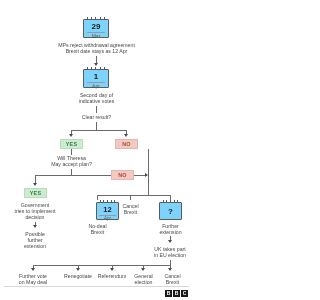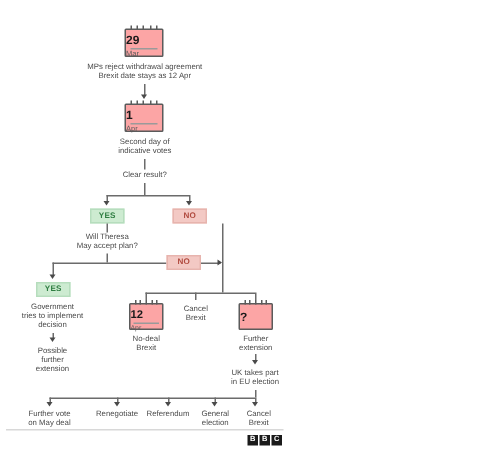--- a/index.html
+++ b/index.html
@@ -28,23 +28,23 @@
     font-size:5.2px;
     line-height:6.2px;
     color:#4a4a4a;
     white-space:pre-line;
   }
 
   
   .cal{
     position:absolute;
     border:1px solid #5b5b5b;
-    background:#fca5a5;
+    background:#7dd3fc;
     box-sizing:border-box;
-    text-align:left;
+    text-align:center;
     border-radius:1px;
   }
   .cal .rings{
     position:absolute;left:0;top:-3px;width:100%;height:3px;
     display:flex;justify-content:space-evenly;align-items:flex-end;
   }
   .cal .rings i{
     display:block;width:1px;height:3px;background:#5b5b5b;
   }
   .cal .day{
@@ -183,21 +183,21 @@
   <div class="arw" style="left:33px;top:225px;"></div>
   <div class="txt" style="left:0px;top:231px;width:70px;">Possible
 further
 extension</div>
 
   <div class="ln lnh" style="left:97px;top:195px;width:73px;"></div>
   <div class="ln lnv" style="left:97px;top:195px;height:5px;"></div>
   <div class="ln lnv" style="left:130px;top:195px;height:5px;"></div>
   <div class="ln lnv" style="left:170px;top:195px;height:5px;"></div>
 
-  <div class="cal" style="left:86px;top:202px;width:23px;height:18px;padding-top:2px;">
+  <div class="cal" style="left:96px;top:202px;width:23px;height:18px;padding-top:2px;">
     <div class="rings">
       <i></i>
         <i></i>
         <i></i>
         <i></i>
         <i></i>
     </div>
     <div class="day" style="font-size:7.5px;margin-top:1px;">12</div>
     <div class="sep"></div>
     <div class="mon" style="font-size:4.6px;">Apr</div>

